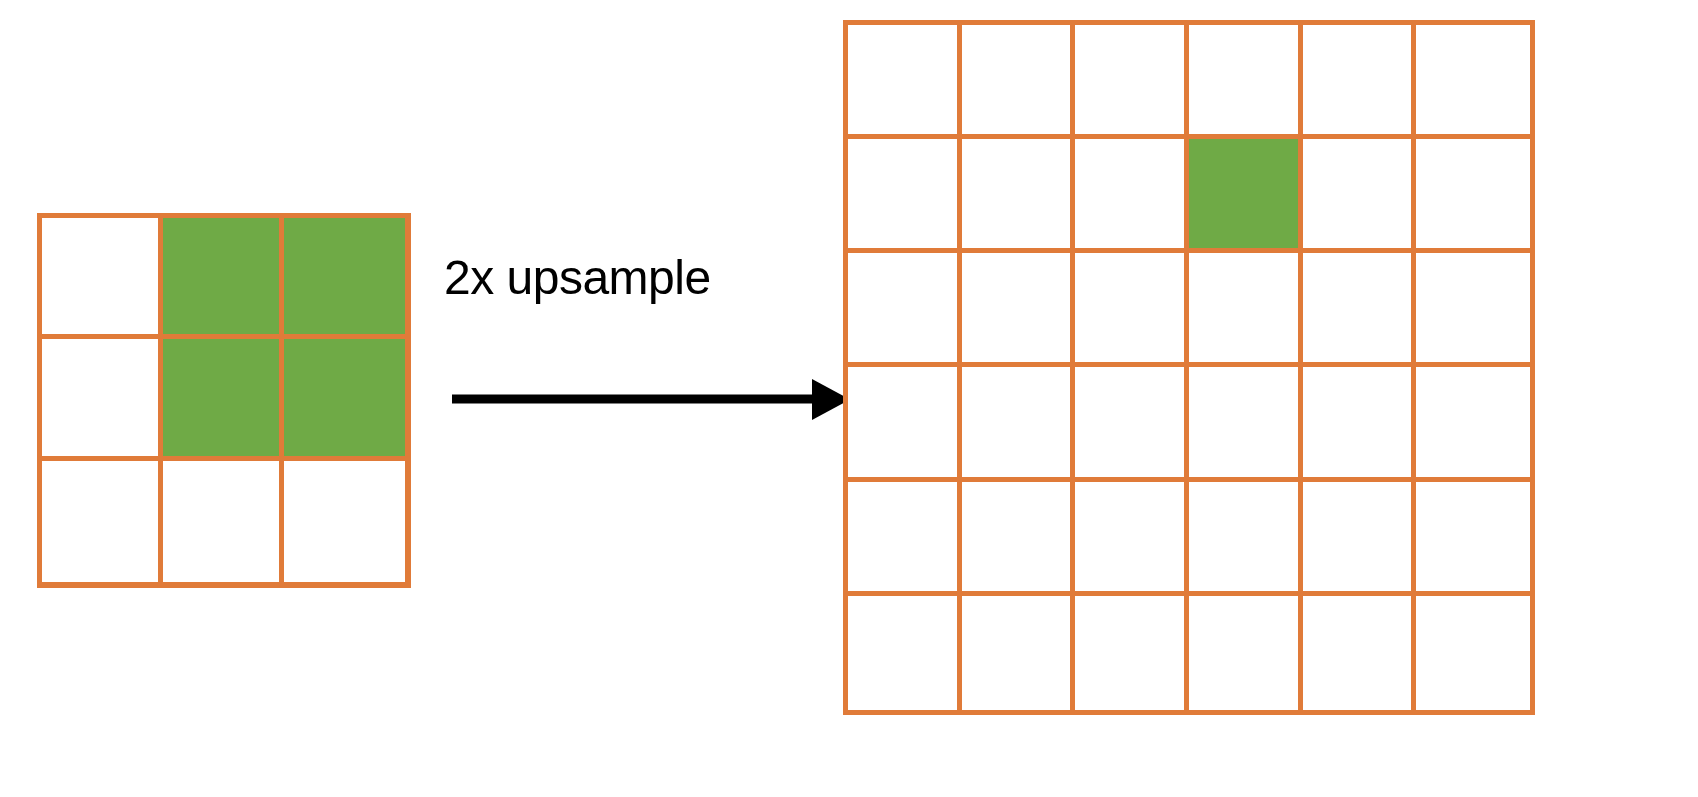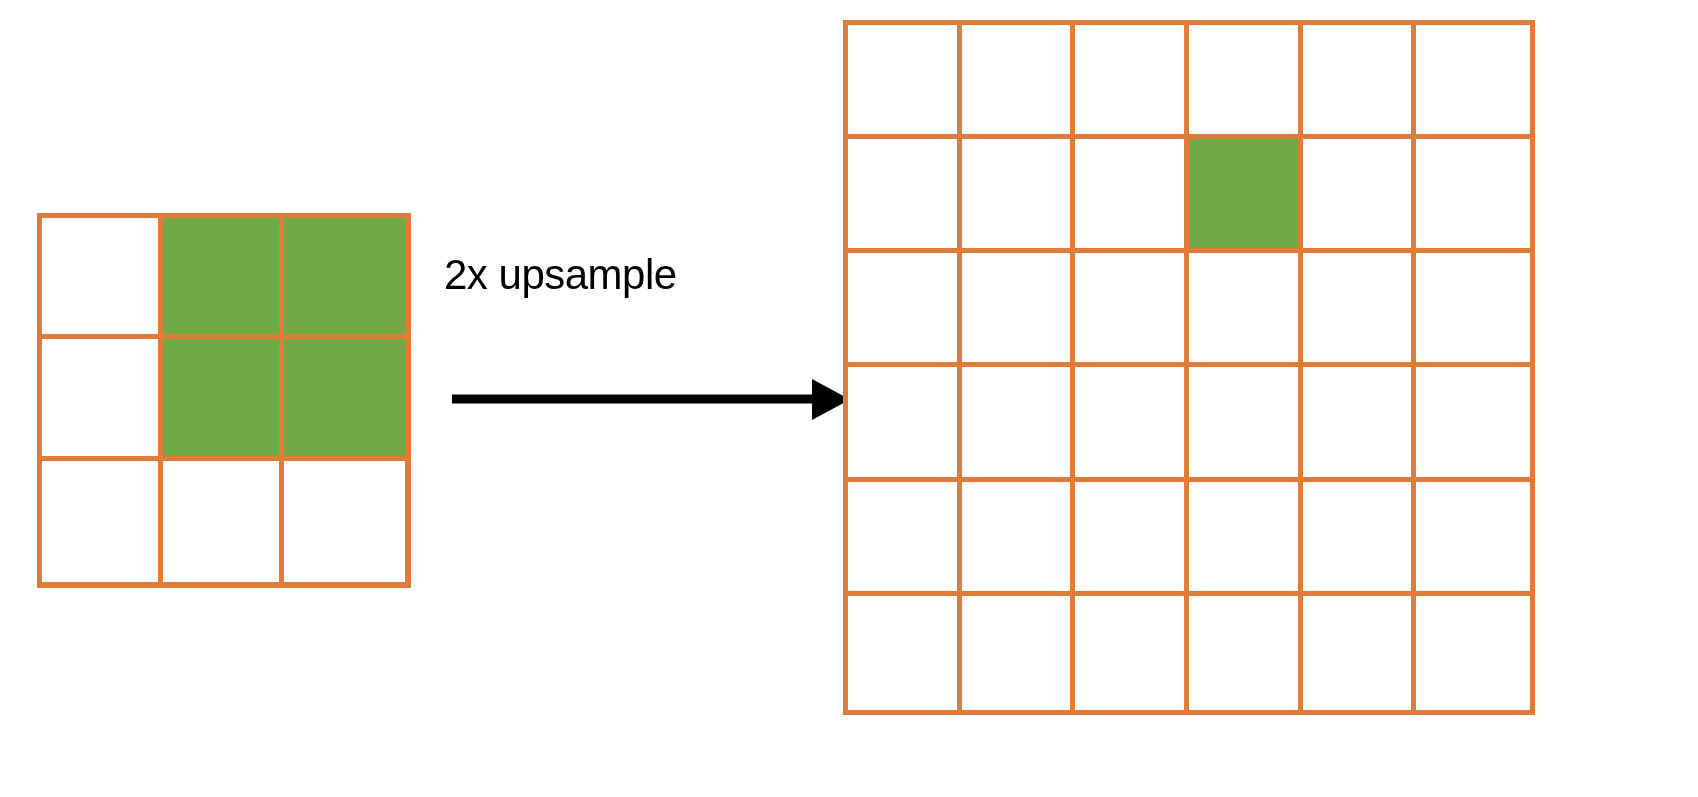--- a/index.html
+++ b/index.html
@@ -67,21 +67,21 @@
   #grid-result .cell.row-last { border-bottom: none; }
 
   .cell.filled { background: #6FAA46; }
 
   
   #transform-label {
     position: absolute;
     left: 444px;
     top: 252px;
     width: 360px;
-    font-size: 42px;
+    font-size: 48px;
     font-weight: 400;
     color: #000000;
     line-height: 1.1;
     letter-spacing: -0.5px;
     white-space: nowrap;
     font-family: "Liberation Sans", sans-serif;
   }
   #transform-arrow {
     position: absolute;
     left: 452px;

